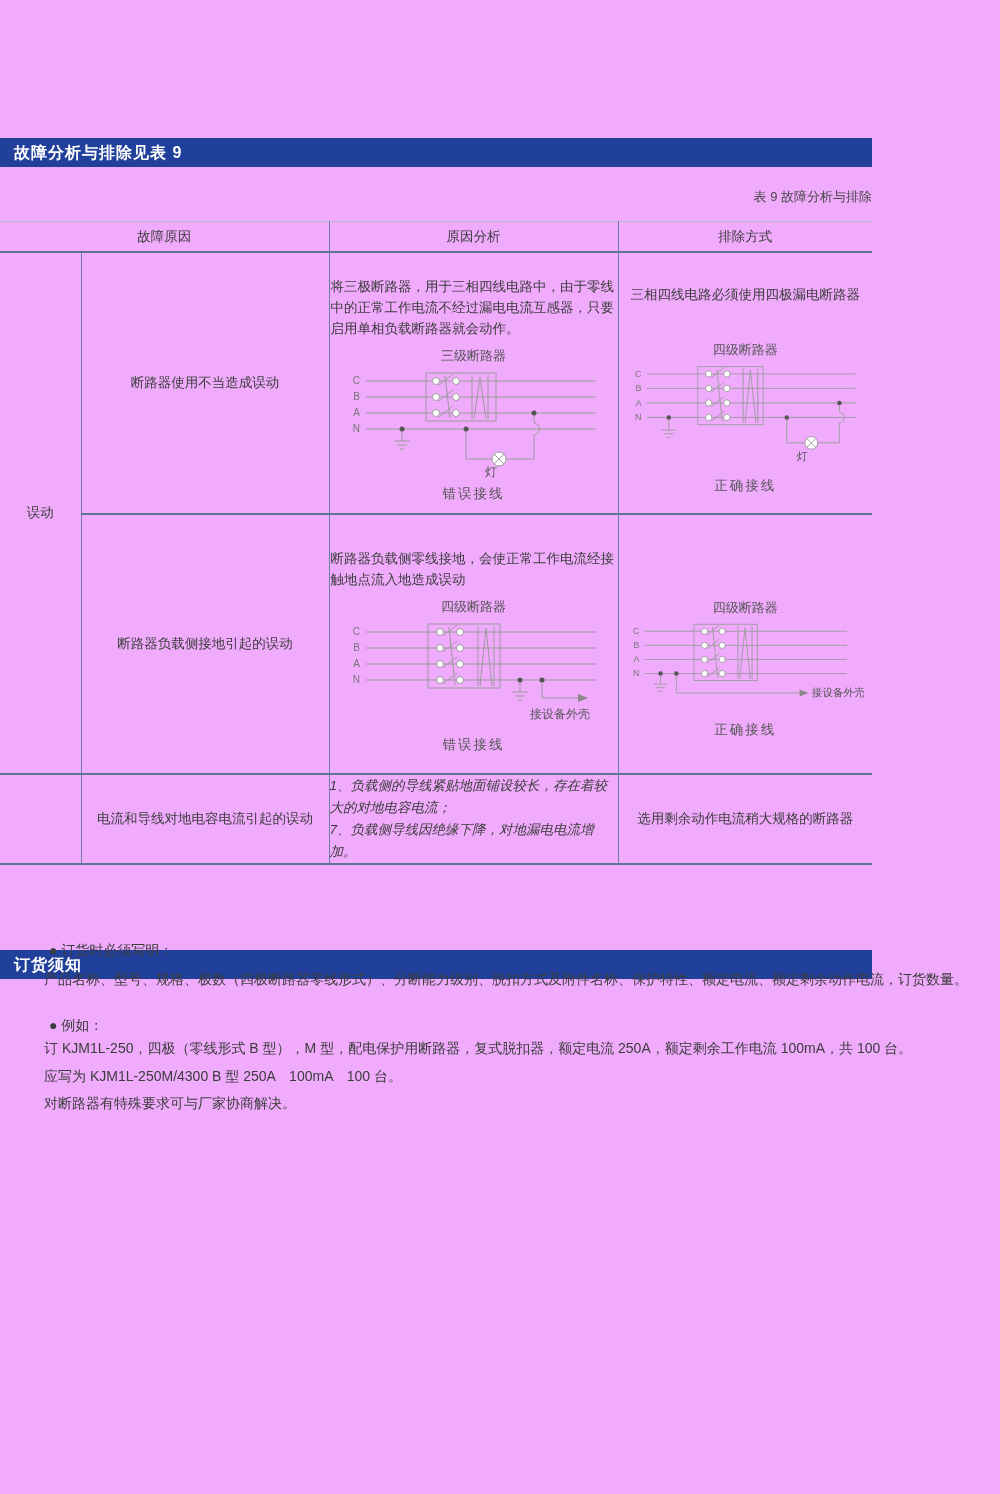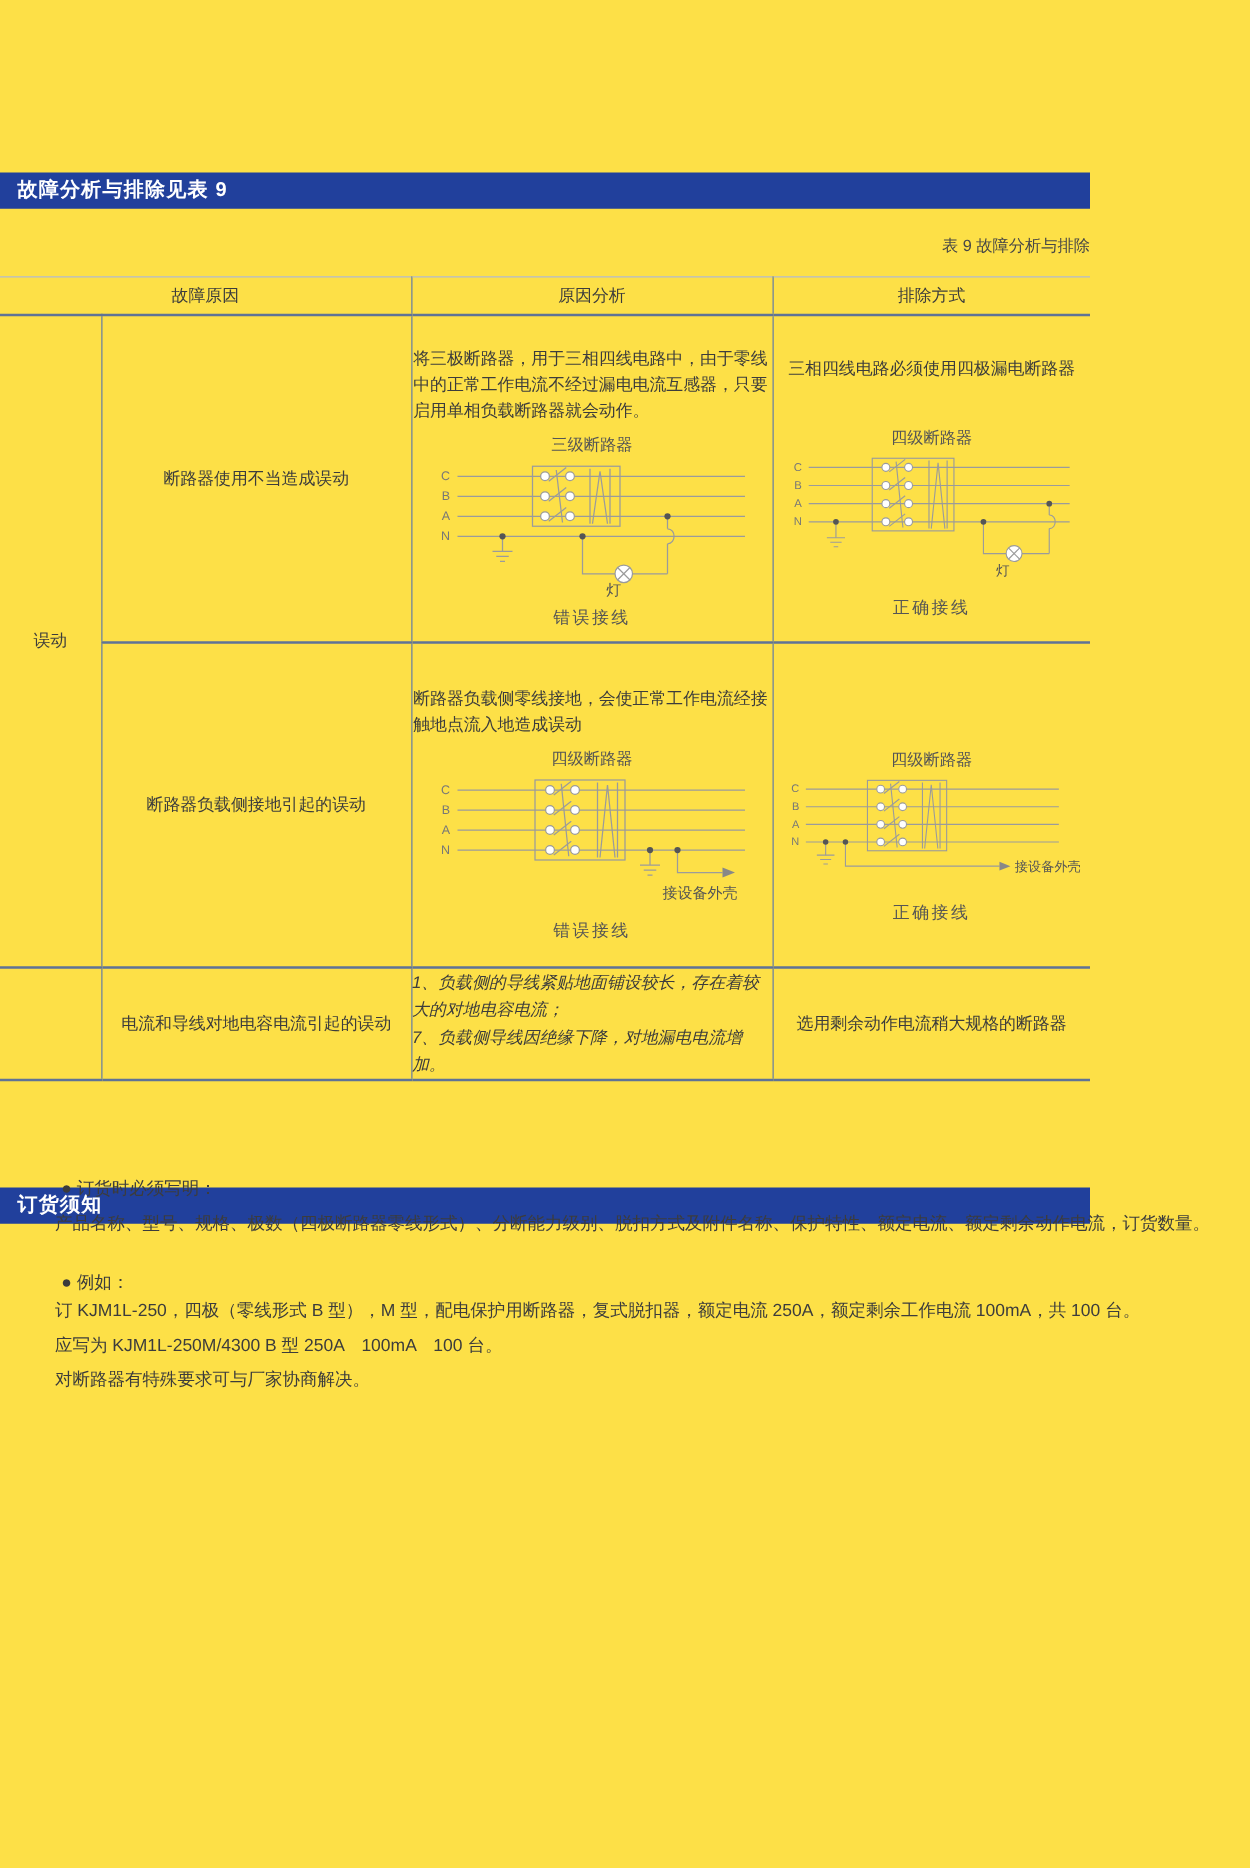--- a/index.html
+++ b/index.html
@@ -1,17 +1,17 @@
 <!DOCTYPE html>
 <html><head>
 <meta charset="utf-8">
 <style>
   html,body { margin:0; padding:0; background:#ffffff; }
   .page {
-    position:relative; width:1000px; height:1494px; background:#fde047;
+    position:relative; width:1000px; height:1494px; background:#f0abfc;
     font-family:"Liberation Sans","DejaVu Sans",sans-serif; color:#3c3c3c; overflow:hidden;
   }
   .bar {
     position:absolute; left:0; width:872px; height:29px; background:#21409c;
     color:#ffffff; font-size:16px; font-weight:bold; line-height:29px;
     padding-left:14px; box-sizing:border-box; letter-spacing:1px;
   }
   .bar1 { top:138px; }
   .bar2 { top:905px;margin-top:45px; }
   .tcaption {

